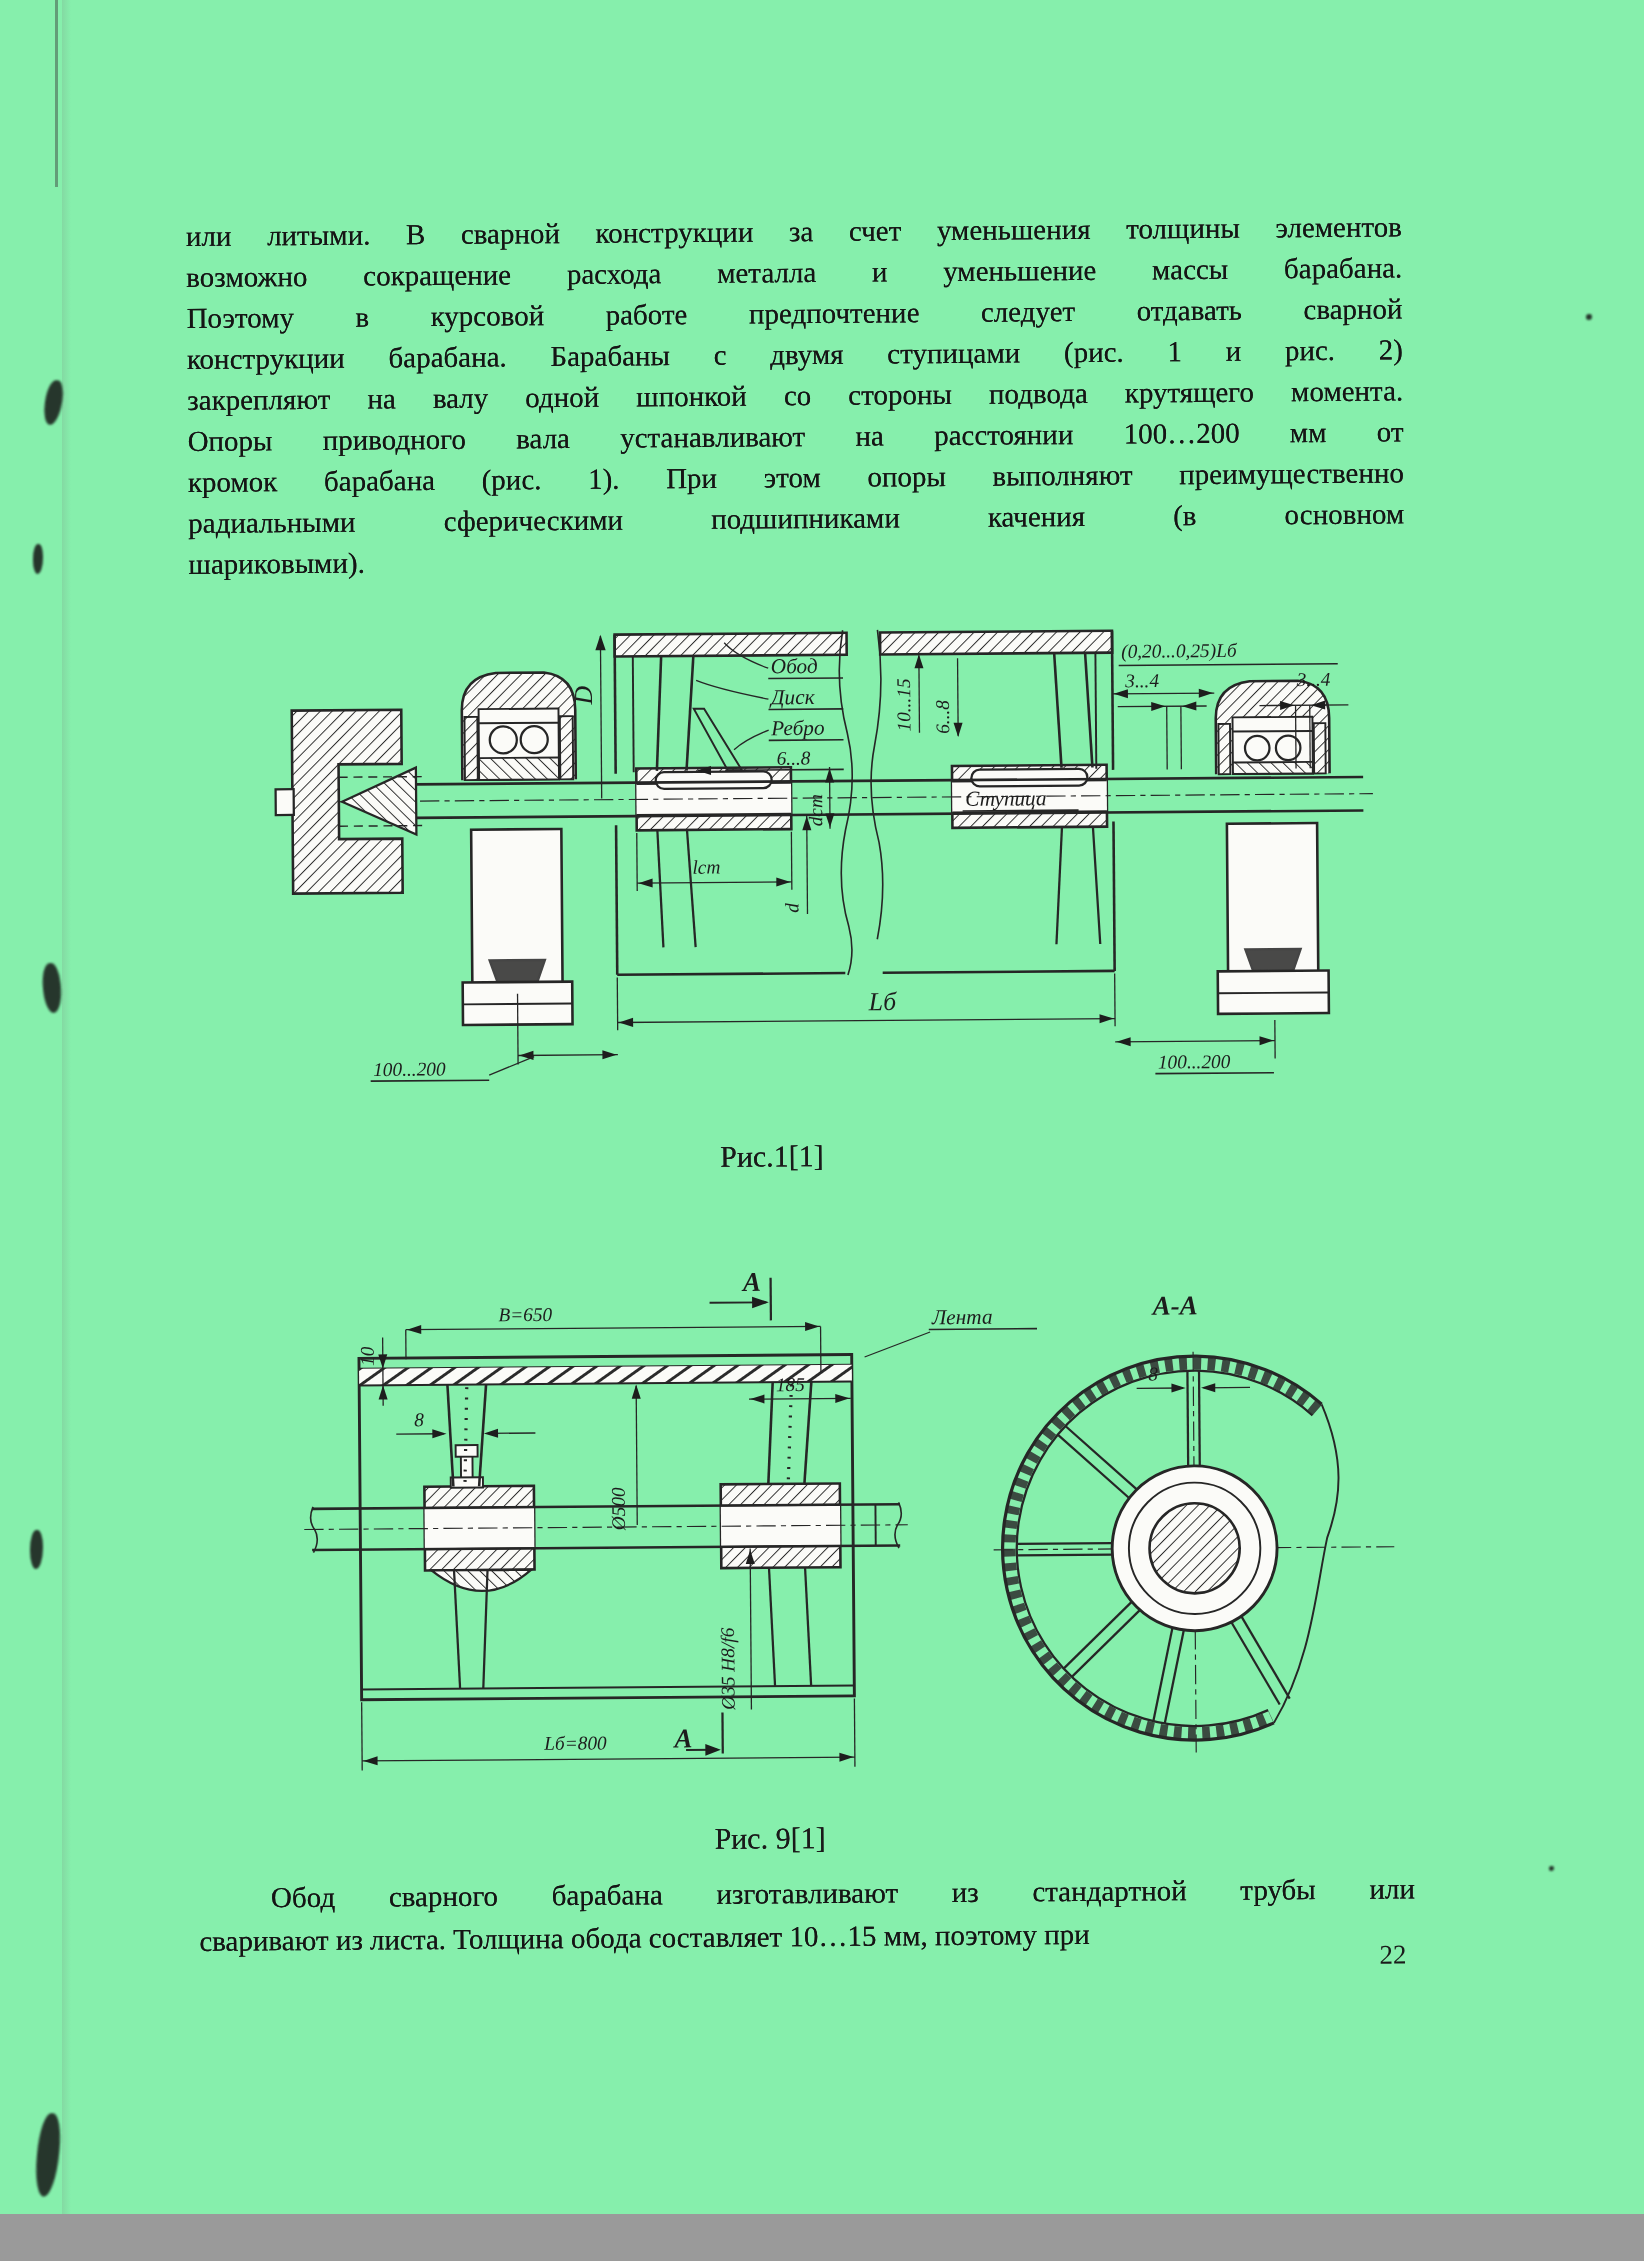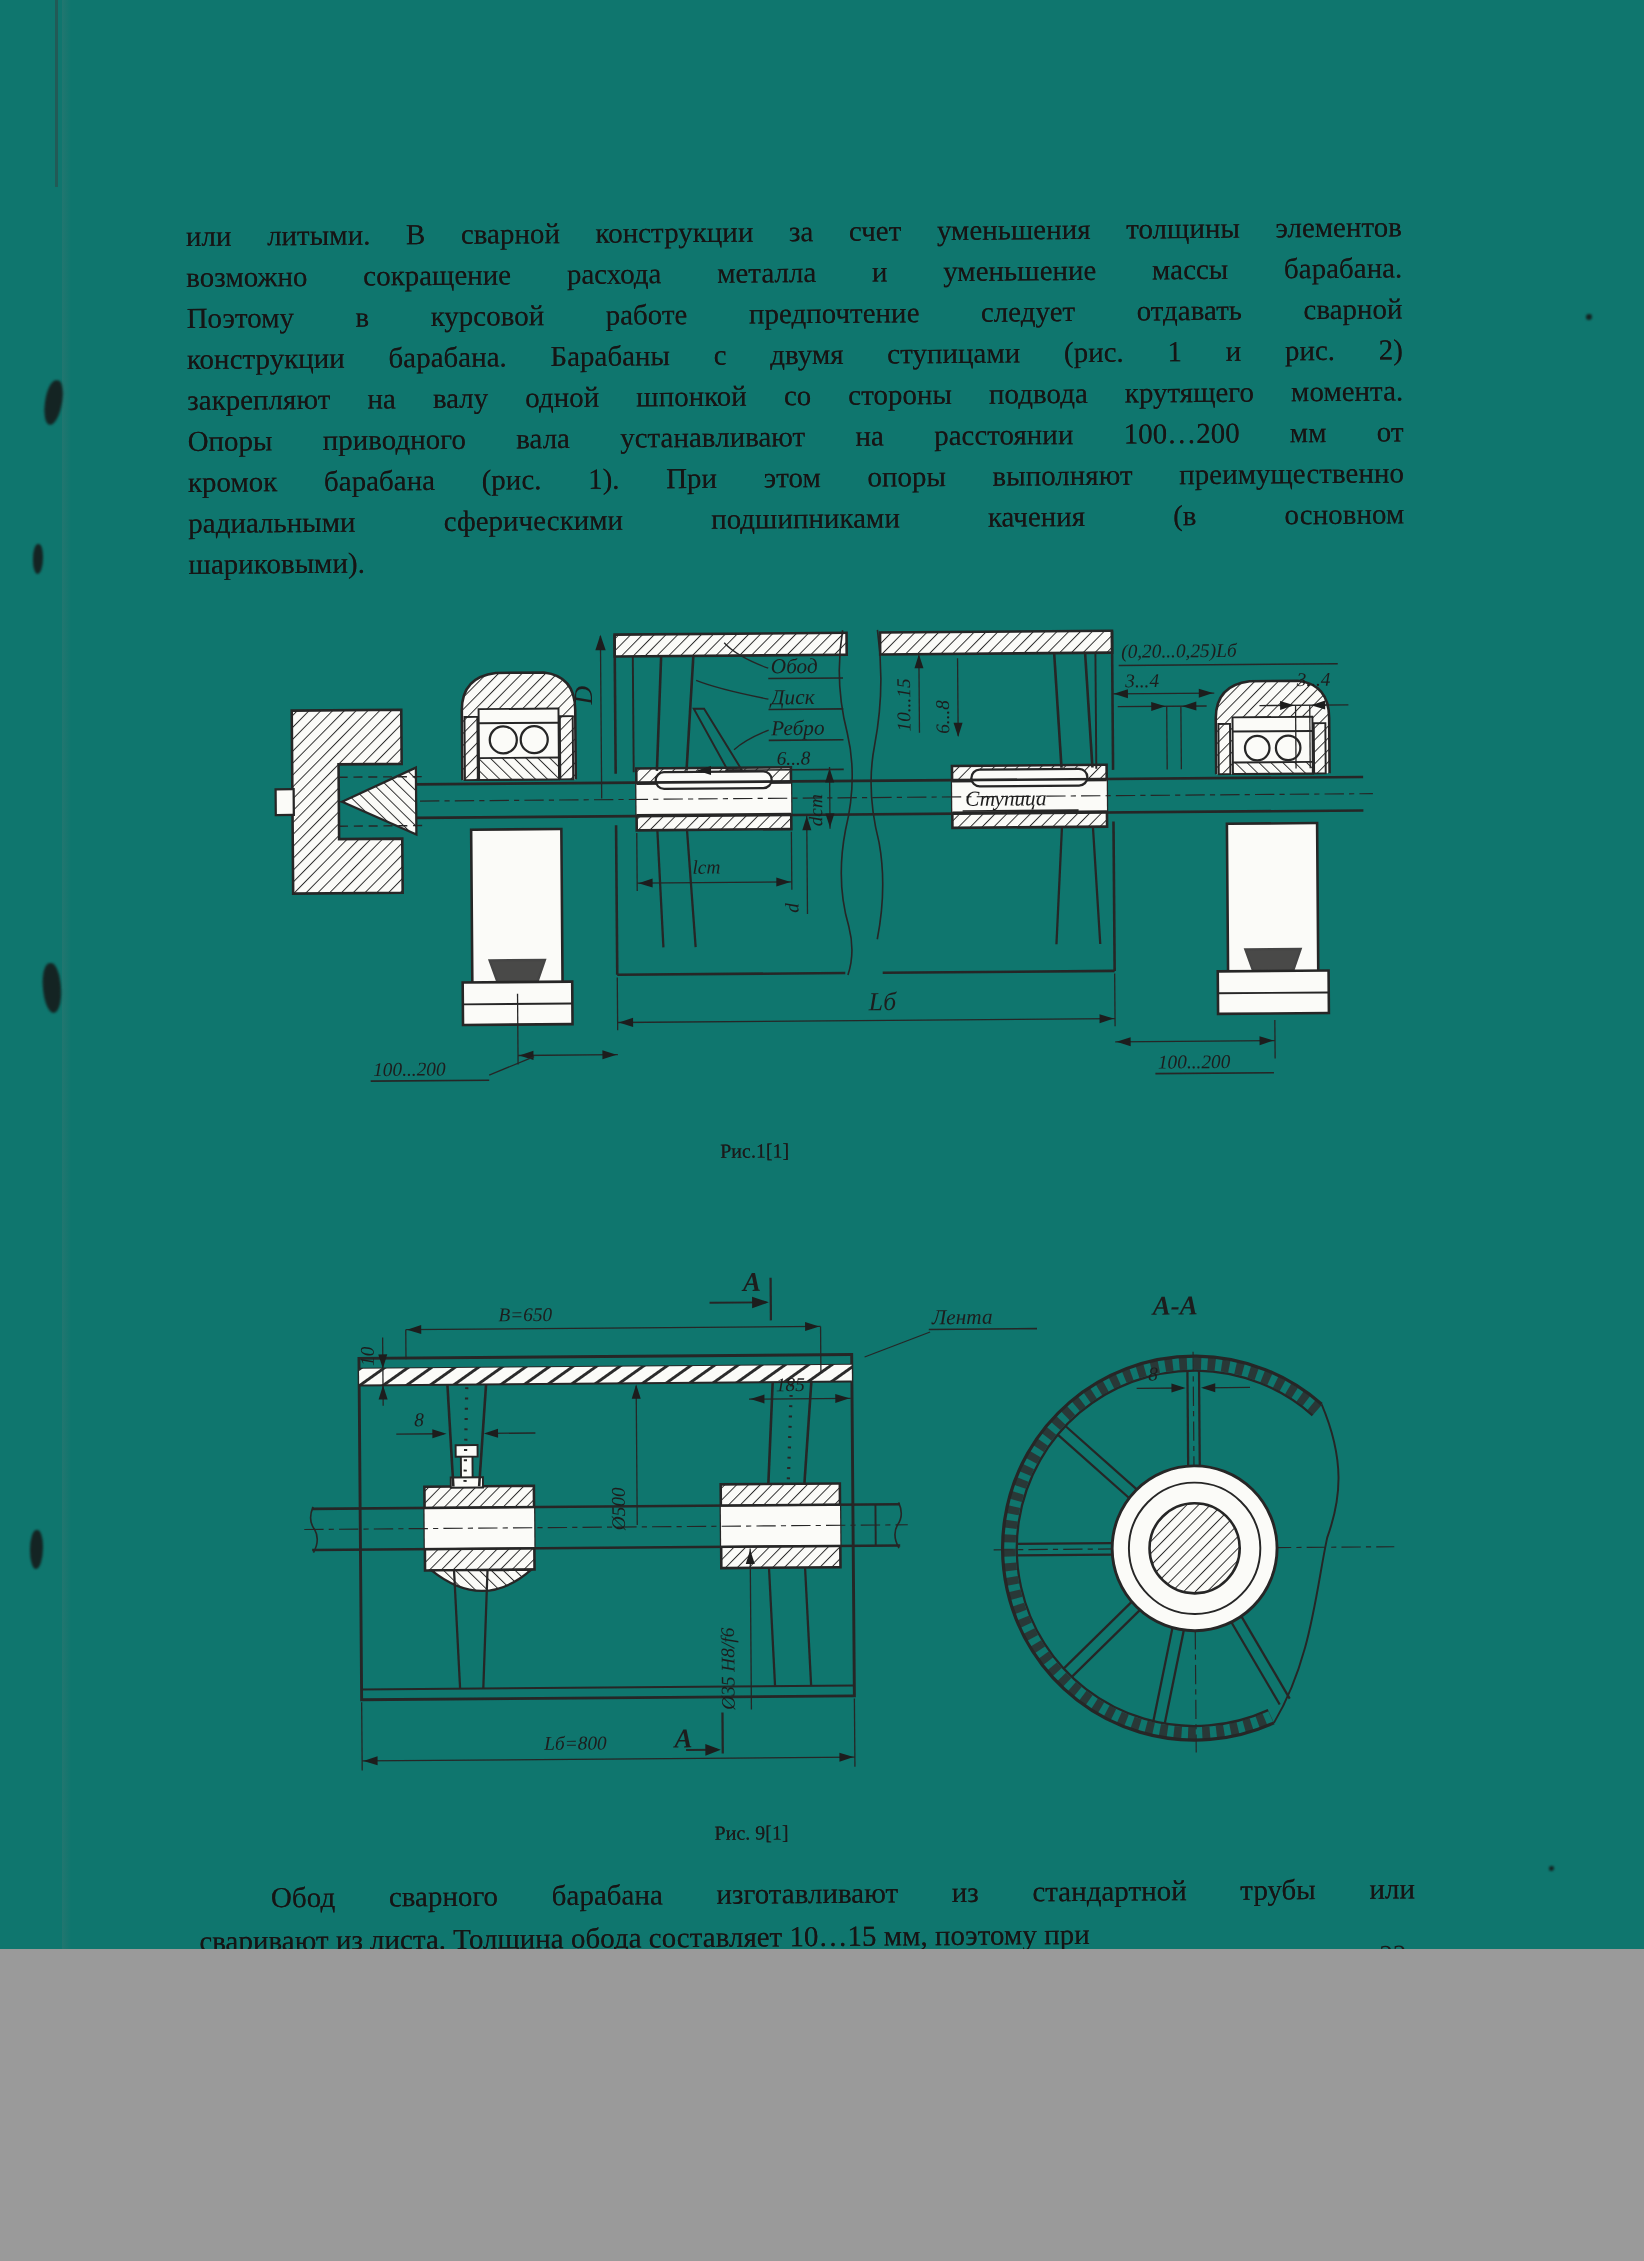--- a/index.html
+++ b/index.html
@@ -1,27 +1,27 @@
 <!DOCTYPE html>
 <html style="font-size:10.3px"><head>
 <meta charset="utf-8">
 <style>
   html,body{margin:0;padding:0;background:#9a9a9a;}
-  .page{position:relative;width:1644px;height:1949px;background:#0f766e;overflow:hidden;
+  .page{position:relative;width:1644px;height:2214px;background:#86efac;overflow:hidden;
         font-family:"Liberation Serif", serif;color:#161616;}
   .content{position:absolute;left:0;top:0;width:1644px;height:2261px;
            transform:rotate(-0.45deg);transform-origin:822px 1131px;}
   .para{position:absolute;font-size:29px;line-height:41px;color:#151515;
         text-shadow:0 0 0.5px #222;}
   .p1{left:193px;top:211px;width:1216px;}
   .p2{left:193px;top:1872px;width:1216px;line-height:43px;}
   .tline{text-align:justify;text-align-last:justify;white-space:normal;}
   .tline.last{text-align-last:left;}
   .tline.first{text-indent:72px;}
-  .caption{position:absolute;font-size:20px;color:#1a1a1a;text-shadow:0 0 0.4px #222;}
+  .caption{position:absolute;font-size:30px;color:#1a1a1a;text-shadow:0 0 0.4px #222;}
   .cap1{left:720px;top:1139px;}
   .cap2{left:709px;top:1821px;}
   .pagenum{position:absolute;left:1325px;top:1944px;font-size:27px;color:#1a1a1a;margin-left:48px;}
   .fig{position:absolute;}
   .fig svg{overflow:visible;display:block;}
   .f1{left:277px;top:611px;width:1105px;height:477px;}
   .f2{left:296px;top:1258px;width:1095px;height:522px;}
   svg text{font-family:"Liberation Serif", serif;fill:#1d1d1d;}
   .dim{font-style:italic;font-size:30px;}
   .dimBig{font-style:italic;font-size:40px;}

